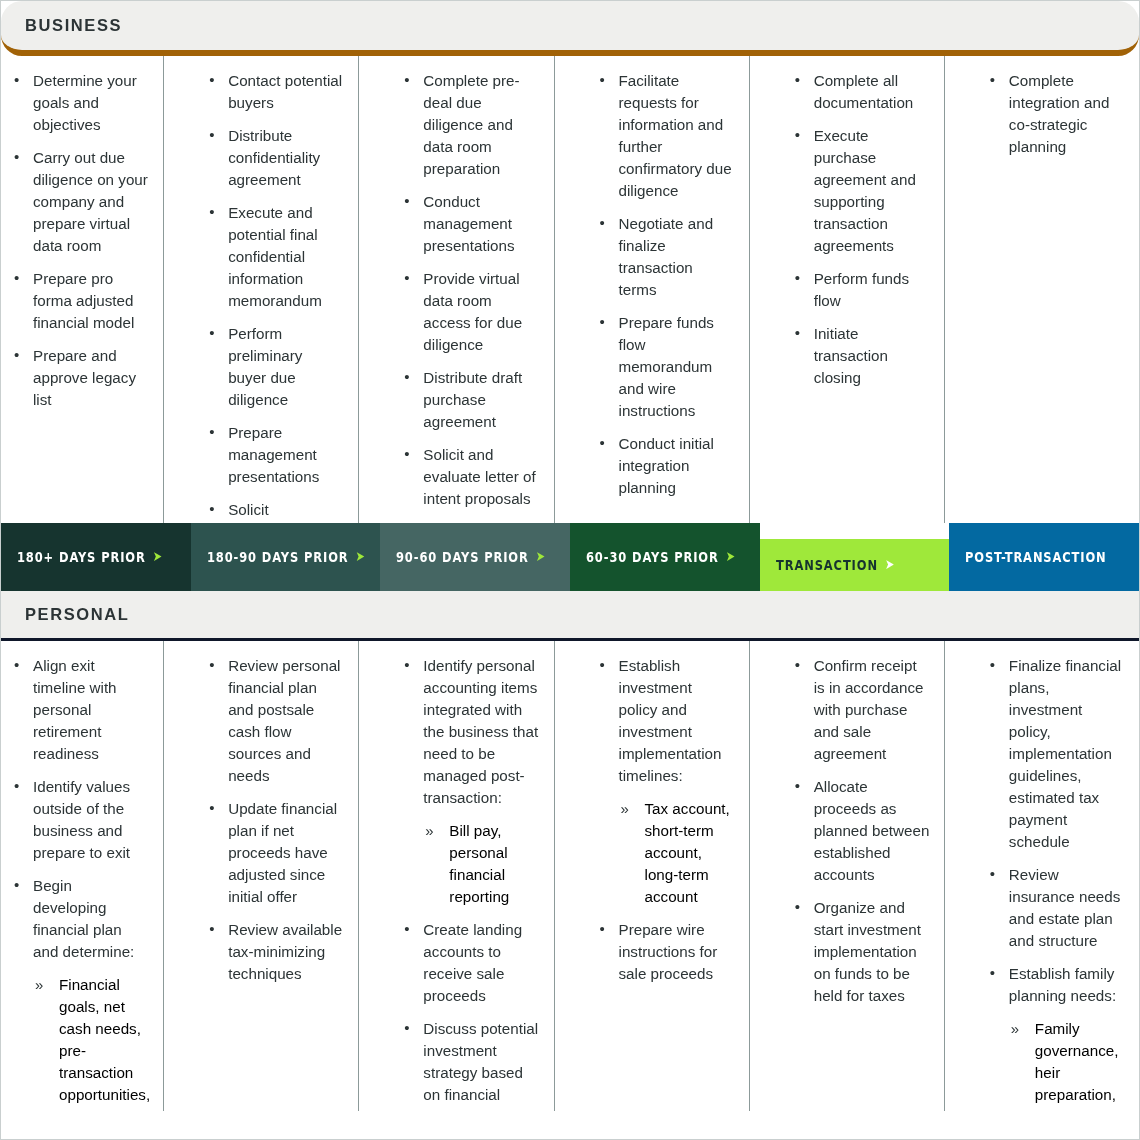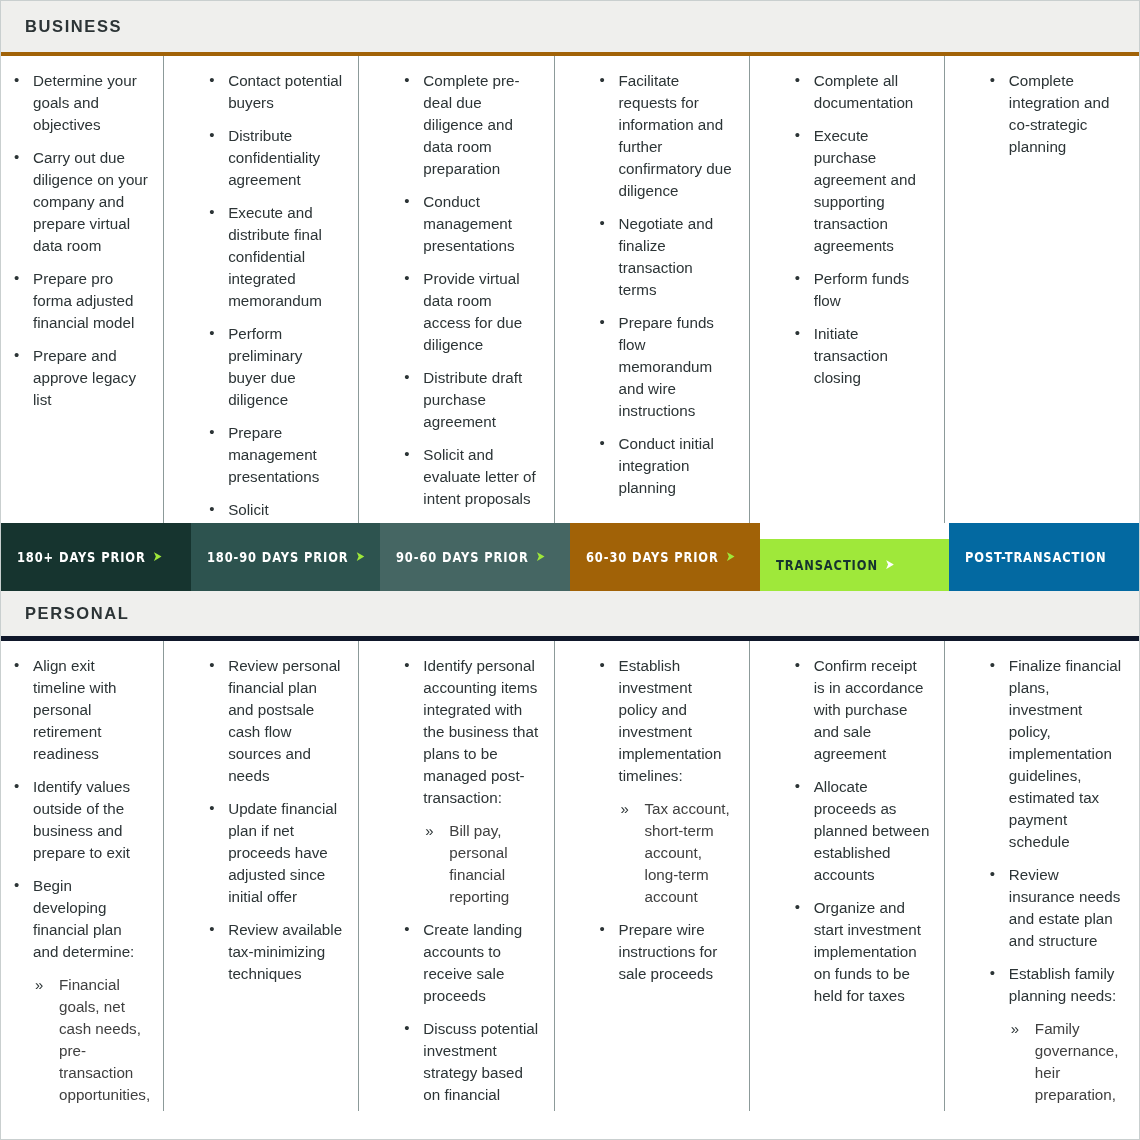--- a/index.html
+++ b/index.html
@@ -28,22 +28,22 @@
     align-items:center;
     box-sizing:border-box;
   }
   .band-title{
     font-size:16.5px;
     font-weight:bold;
     letter-spacing:1.6px;
     color:#2c3436;
     padding-left:24px;
   }
-  #business-band{height:55px;border-bottom:4px solid #a16207;}
-  #personal-band{height:50px;border-bottom:5px solid #0f172a;}
+  #business-band{height:55px;border-bottom:6px solid #a16207;border-radius:21px;}
+  #personal-band{height:50px;border-bottom:3px solid #0f172a;}
 
   
   .cols{
     display:flex;
     box-sizing:border-box;
     background:#ffffff;
     gap:32px;
   }
   #business-cols{height:467px;}
   #personal-cols{height:470px;}
@@ -80,21 +80,21 @@
   ul.sub{
     list-style:none;
     margin:11px 0 0 0;
     padding:0;
   }
   ul.sub > li.subitem{
     position:relative;
     padding-left:26px;
     font-size:15.2px;
     line-height:22px;
-    color:#404040;
+    color:#000000;
   }
   ul.sub > li.subitem:before{
     content:"\00BB";
     position:absolute;
     left:2px;top:0;
     font-size:15px;
     color:#2c3436;
   }
 
   
@@ -144,21 +144,21 @@
           <li class="item"><span>Determine your goals and objectives</span></li>
           <li class="item"><span>Carry out due diligence on your company and prepare virtual data room</span></li>
           <li class="item"><span>Prepare pro forma adjusted financial model</span></li>
           <li class="item"><span>Prepare and approve legacy list</span></li>
         </ul>
       </div>
       <div class="col">
         <ul class="items">
           <li class="item"><span>Contact potential buyers</span></li>
           <li class="item"><span>Distribute confidentiality agreement</span></li>
-          <li class="item"><span>Execute and distribute final confidential integrated memorandum</span></li>
+          <li class="item"><span>Execute and potential final confidential information memorandum</span></li>
           <li class="item"><span>Perform preliminary buyer due diligence</span></li>
           <li class="item"><span>Prepare management presentations</span></li>
           <li class="item"><span>Solicit indications of interest</span></li>
         </ul>
       </div>
       <div class="col">
         <ul class="items">
           <li class="item"><span>Complete pre-deal due diligence and data room preparation</span></li>
           <li class="item"><span>Conduct management presentations</span></li>
           <li class="item"><span>Provide virtual data room access for due diligence</span></li>
@@ -193,21 +193,21 @@
   <div class="timeline">
       <div class="seg" style="background: rgb(22, 52, 47); color: rgb(255, 255, 255);">
         <span class="seg-label">180+ DAYS PRIOR<span class="seg-arrow" style="color: rgb(159, 232, 58);">➤</span></span>
       </div>
       <div class="seg" style="background: rgb(45, 83, 79); color: rgb(255, 255, 255);">
         <span class="seg-label">180-90 DAYS PRIOR<span class="seg-arrow" style="color: rgb(159, 232, 58);">➤</span></span>
       </div>
       <div class="seg" style="background: rgb(69, 102, 99); color: rgb(255, 255, 255);">
         <span class="seg-label">90-60 DAYS PRIOR<span class="seg-arrow" style="color: rgb(159, 232, 58);">➤</span></span>
       </div>
-      <div class="seg" style="background: #a16207; color: rgb(255, 255, 255);">
+      <div class="seg" style="background: #14532d; color: rgb(255, 255, 255);">
         <span class="seg-label">60-30 DAYS PRIOR<span class="seg-arrow" style="color: rgb(159, 232, 58);">➤</span></span>
       </div>
       <div class="seg" style="background: rgb(159, 232, 58); color: rgb(22, 52, 47); margin-top: 16px;">
         <span class="seg-label">TRANSACTION<span class="seg-arrow" style="color: rgb(255, 255, 255);">➤</span></span>
       </div>
       <div class="seg" style="background: #0369a1; color: rgb(255, 255, 255);">
         <span class="seg-label">POST-TRANSACTION</span>
       </div>
     </div>
 
@@ -227,21 +227,21 @@
       </div>
       <div class="col">
         <ul class="items">
           <li class="item"><span>Review personal financial plan and postsale cash flow sources and needs</span></li>
           <li class="item"><span>Update financial plan if net proceeds have adjusted since initial offer</span></li>
           <li class="item"><span>Review available tax-minimizing techniques</span></li>
         </ul>
       </div>
       <div class="col">
         <ul class="items">
-          <li class="item"><span>Identify personal accounting items integrated with the business that plans to be managed post-transaction:</span><ul class="sub">
+          <li class="item"><span>Identify personal accounting items integrated with the business that need to be managed post-transaction:</span><ul class="sub">
               <li class="subitem">Bill pay, personal financial reporting</li>
             </ul></li>
           <li class="item"><span>Create landing accounts to receive sale proceeds</span></li>
           <li class="item"><span>Discuss potential investment strategy based on financial goals</span></li>
         </ul>
       </div>
       <div class="col">
         <ul class="items">
           <li class="item"><span>Establish investment policy and investment implementation timelines:</span><ul class="sub">
               <li class="subitem">Tax account, short-term account, long-term account</li>

